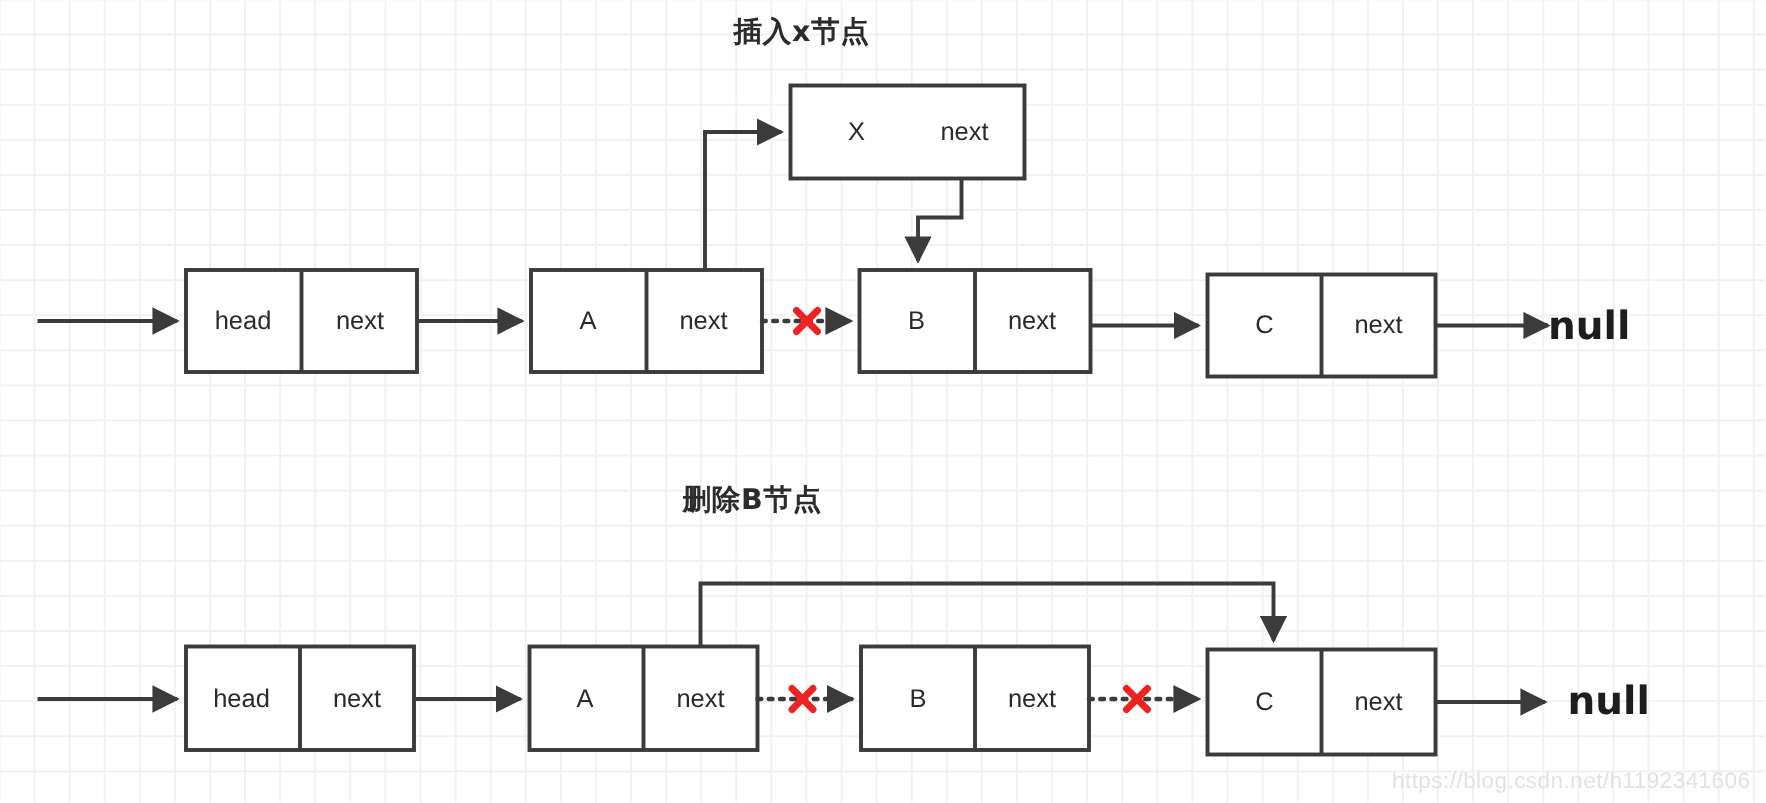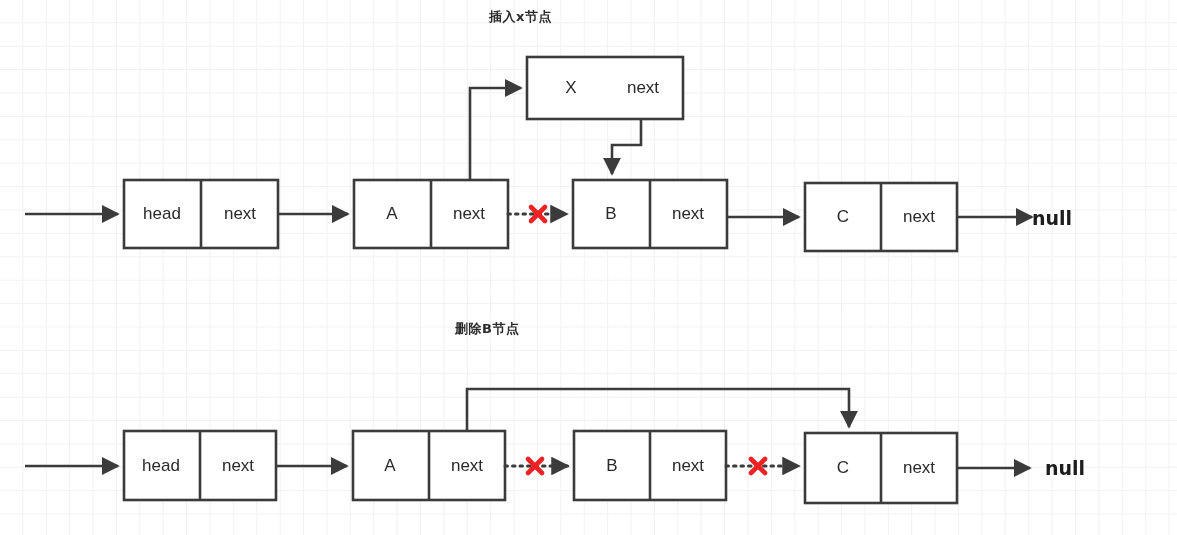--- a/index.html
+++ b/index.html
@@ -23,39 +23,39 @@
   #svg-layer {
     position: absolute;
     left: 0; top: 0;
     width: 1177px;
     height: 535px;
   }
   .title {
     position: absolute;
     font-family: "DejaVu Sans", "Liberation Sans", sans-serif;
     font-weight: bold;
-    font-size: 13px;
+    font-size: 19px;
     color: #2b2b2b;
     white-space: nowrap;
     letter-spacing: 0.5px;
   }
   .node-cell-text {
     position: absolute;
     font-family: "Liberation Sans", sans-serif;
     font-size: 17px;
     color: #2a2a2a;
     text-align: center;
     white-space: nowrap;
     transform: translate(-50%, -50%);
   }
   .null-label {
     position: absolute;
     font-family: "DejaVu Sans", "Liberation Sans", sans-serif;
     font-weight: bold;
-    font-size: 19px;
+    font-size: 26px;
     color: #1d1d1d;
     white-space: nowrap;
     transform: translate(0, -50%);
   }
   .watermark {
     position: absolute;
     font-family: "Liberation Sans", sans-serif;
     font-size: 15px;
     color: #e2e2e2;
     white-space: nowrap;
@@ -193,14 +193,15 @@
   <div class="node-cell-text" style="left:467px; top:466px;">next</div>
 
   <div class="node-cell-text" style="left:612px; top:466px;">B</div>
   <div class="node-cell-text" style="left:688px; top:466px;">next</div>
 
   <div class="node-cell-text" style="left:843px; top:468px;">C</div>
   <div class="node-cell-text" style="left:919px; top:468px;">next</div>
 
   <div class="null-label" style="left:1045px; top:468px;">null</div>
 
+  <div class="watermark" style="left:928px; top:512px;">https://blog.csdn.net/h1192341606</div>
 
 </div>
 
 </body></html>

